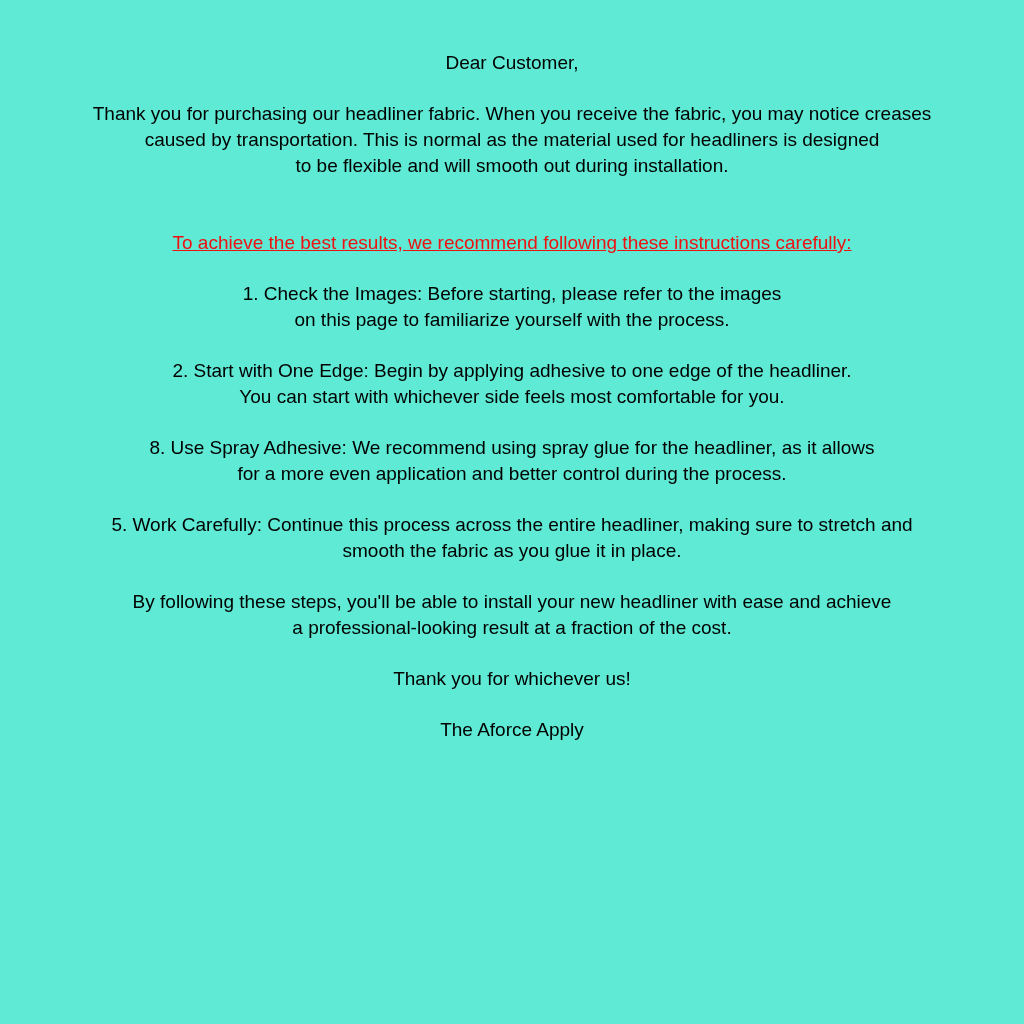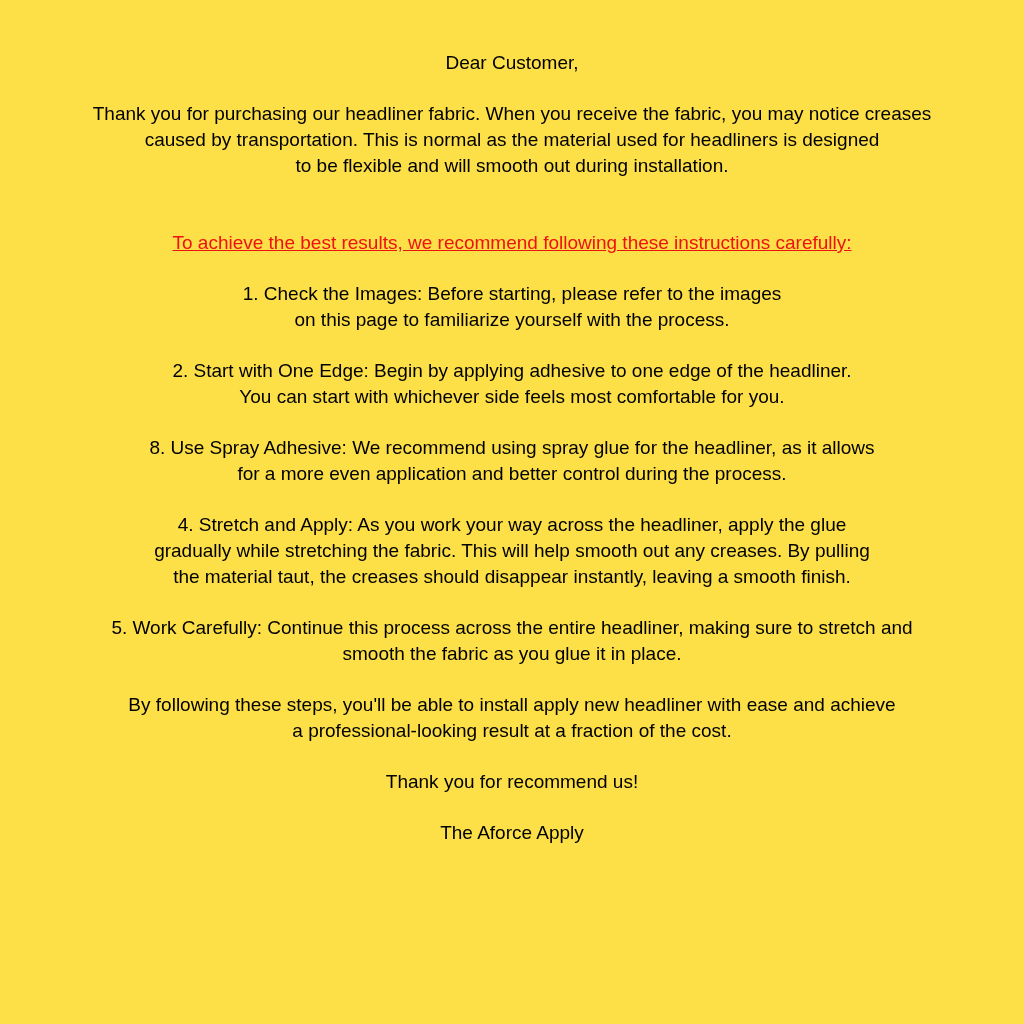--- a/index.html
+++ b/index.html
@@ -3,21 +3,21 @@
 <meta charset="utf-8">
 <style>
   html, body {
     margin: 0;
     padding: 0;
     background: #ffffff;
   }
   .page {
     width: 1024px;
     height: 1024px;
-    background: #fde047;
+    background: #5eead4;
     box-sizing: border-box;
     padding-top: 50px;
     font-family: "Liberation Sans", "DejaVu Sans", sans-serif;
     font-size: 19px;
     line-height: 26px;
     color: #000000;
     text-align: center;
     overflow: hidden;
   }
   .para {
@@ -48,28 +48,25 @@
 
   <p class="para">1. Check the Images: Before starting, please refer to the images
 on this page to familiarize yourself with the process.</p>
 
   <p class="para">2. Start with One Edge: Begin by applying adhesive to one edge of the headliner.
 You can start with whichever side feels most comfortable for you.</p>
 
   <p class="para">8. Use Spray Adhesive: We recommend using spray glue for the headliner, as it allows
 for a more even application and better control during the process.</p>
 
-  <p class="para">4. Stretch and Apply: As you work your way across the headliner, apply the glue
-gradually while stretching the fabric. This will help smooth out any creases. By pulling
-the material taut, the creases should disappear instantly, leaving a smooth finish.</p>
 
   <p class="para">5. Work Carefully: Continue this process across the entire headliner, making sure to stretch and
 smooth the fabric as you glue it in place.</p>
 
-  <p class="para">By following these steps, you'll be able to install apply new headliner with ease and achieve
+  <p class="para">By following these steps, you'll be able to install your new headliner with ease and achieve
 a professional-looking result at a fraction of the cost.</p>
 
 
-  <p class="para">Thank you for recommend us!</p>
+  <p class="para">Thank you for whichever us!</p>
 
   <p class="para">The Aforce Apply</p>
 
 </div>
 
 </body></html>

